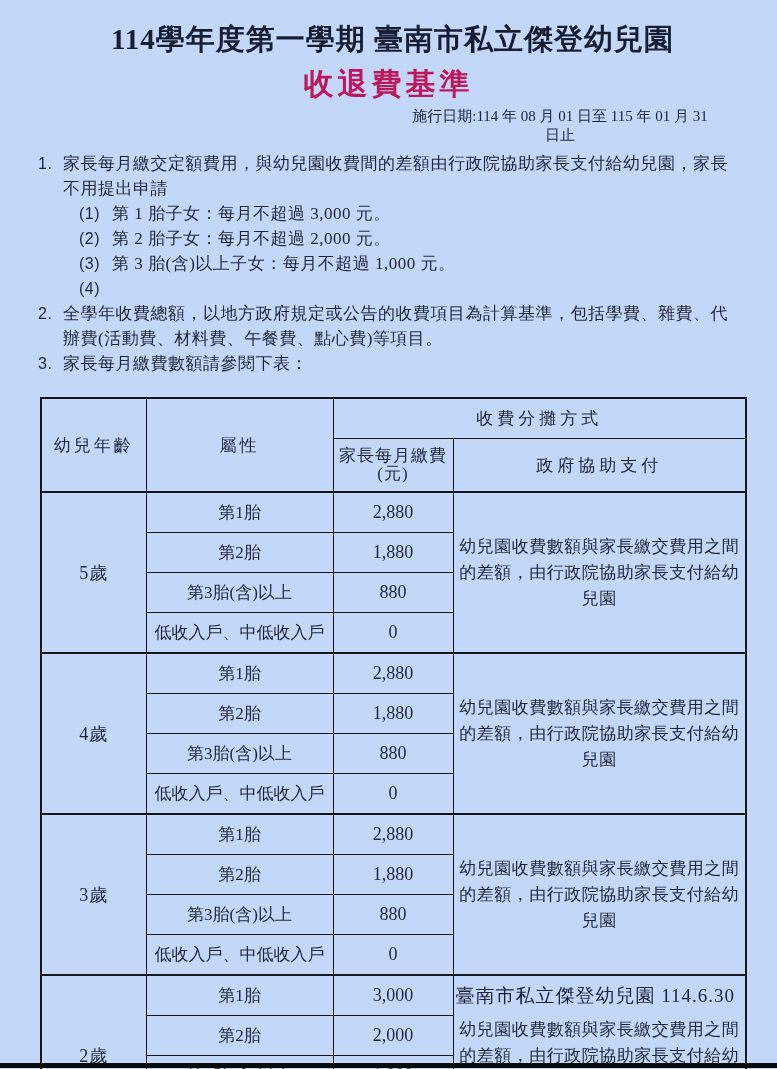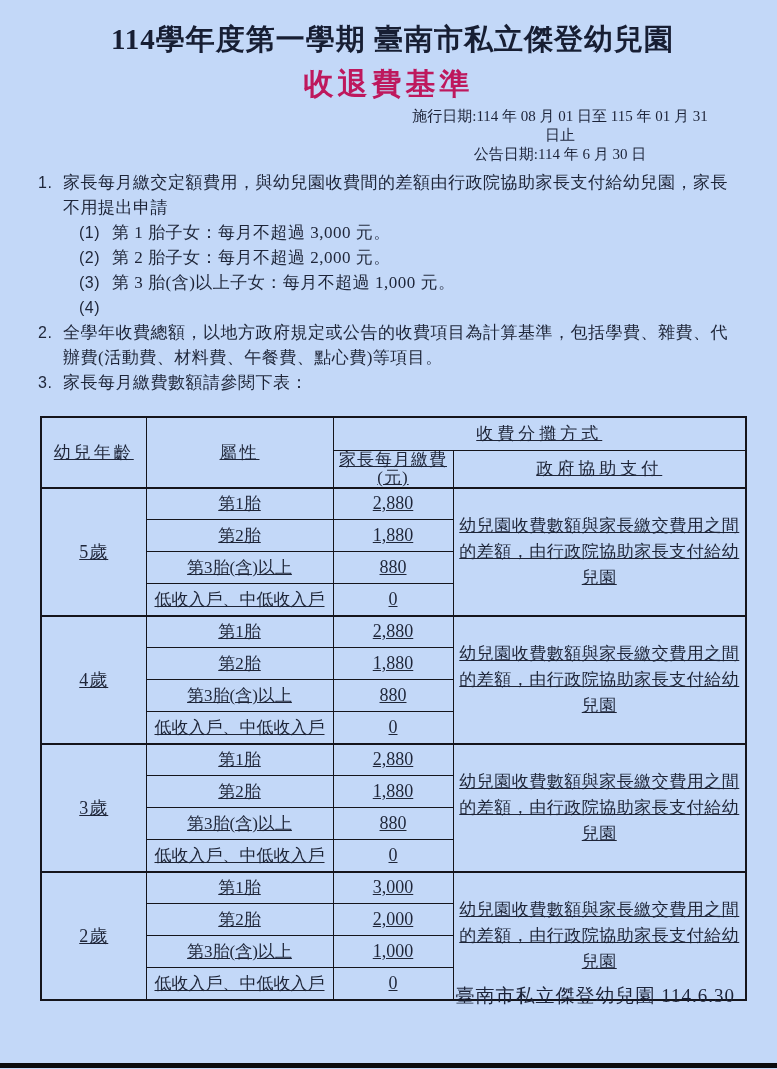--- a/index.html
+++ b/index.html
@@ -60,25 +60,24 @@
   table.fee{
     border-collapse:collapse;
     margin:21px 0 0 40px;
     table-layout:fixed;
     width:705px;
     font-size:17px;
     color:#1e2538;
   }
   table.fee th, table.fee td{
     border:1px solid #15151c;
-    padding:0 4px;
+    padding:8px 4px;
     text-align:center;
     font-weight:normal;
     box-sizing:border-box;
-    text-decoration:underline;
   }
   table.fee{border:2px solid #15151c;}
   th.h-span{letter-spacing:4px;height:33px;}
   th.h-age, th.h-attr{letter-spacing:3px;}
   th.h-parent{height:37px;line-height:18px;letter-spacing:1px;}
   th.h-gov{letter-spacing:4px;border-radius:6px;}
   tr.body-row{height:32px;}
   tr.group-start td{border-top:2px solid #15151c;}
   thead tr:first-child th{border-top:2px solid #15151c;}
   tbody tr:first-child td{border-top:2px solid #15151c;}
@@ -108,21 +107,20 @@
 </head>
 <body>
 
 <div class="page">
 
   <div class="title1">114學年度第一學期 臺南市私立傑登幼兒園</div>
   <div class="title2">收退費基準</div>
 
   <div class="dates">
     <div>施行日期:114 年 08 月 01 日至 115 年 01 月 31 日止</div>
-    <div>公告日期:114 年 6 月 30 日</div>
   </div>
 
   <div class="notes">
 
     <div class="note-row">
       <span class="note-num">1.</span>
       <div class="note-text">家長每月繳交定額費用，與幼兒園收費間的差額由行政院協助家長支付給幼兒園，家長不用提出申請</div>
     </div>
     <div class="sub-row">
       <span class="sub-num">(1)</span>

